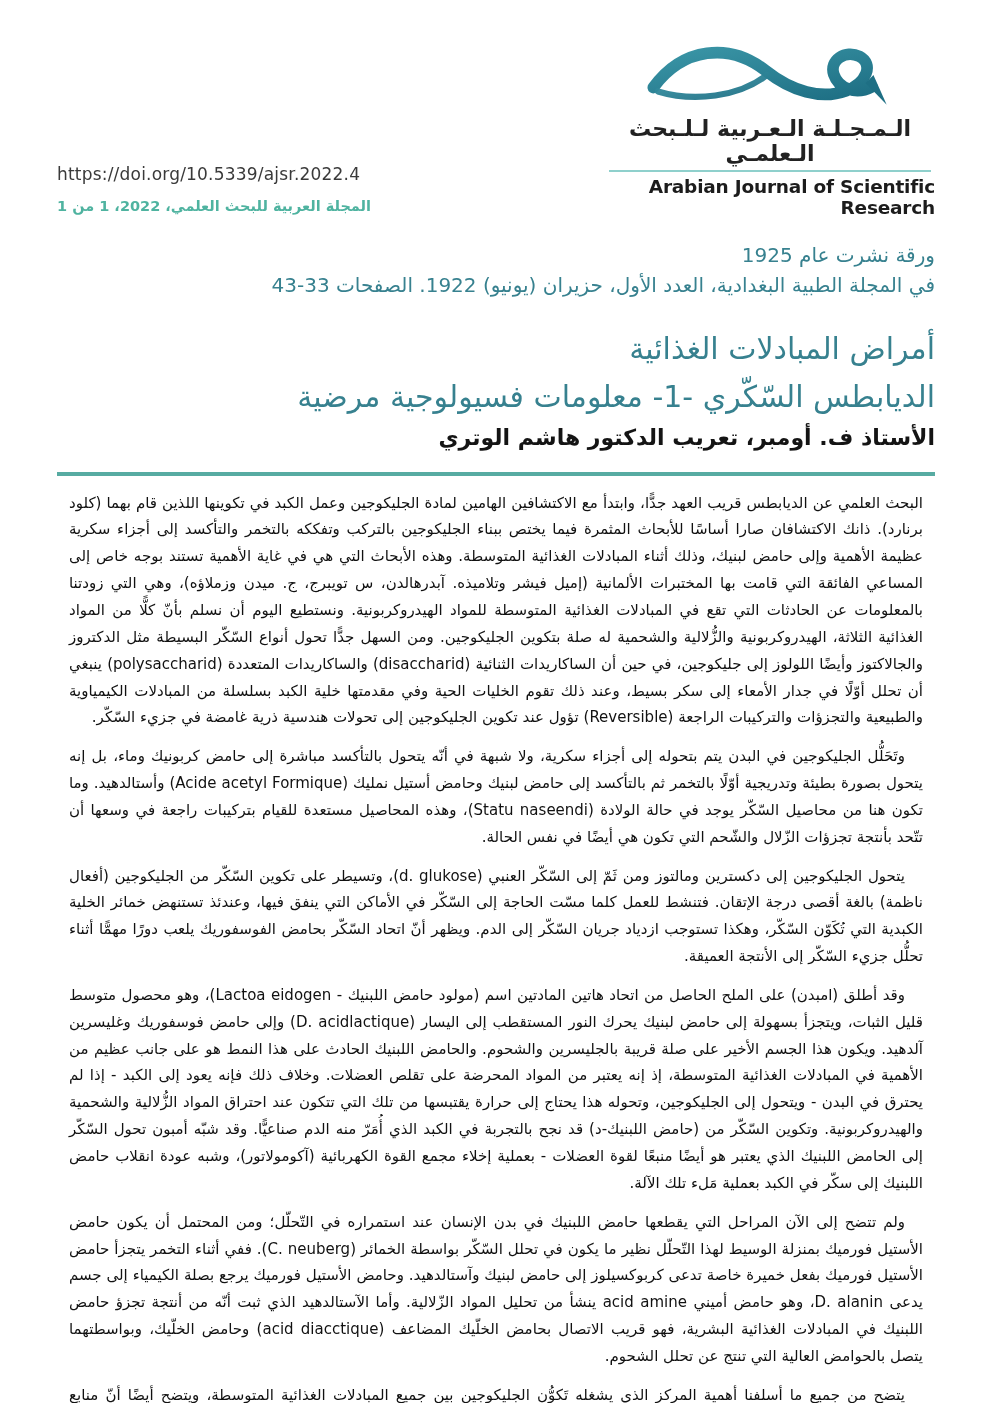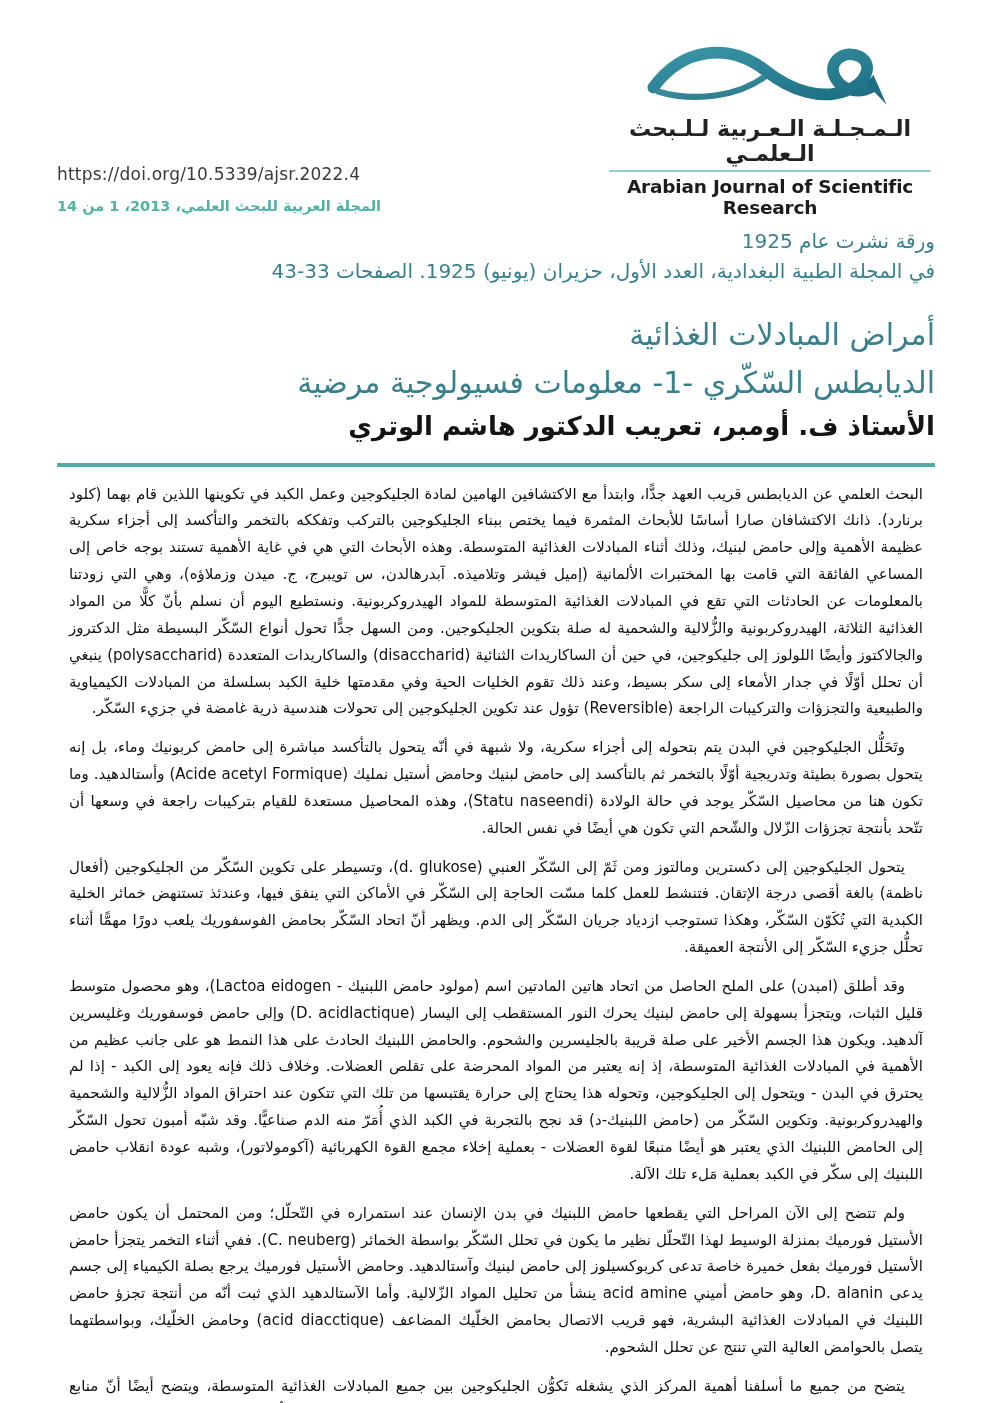--- a/index.html
+++ b/index.html
@@ -9,45 +9,45 @@
 
   
   .header { display:flex; justify-content:space-between; align-items:flex-end; padding-top:30px; min-height:158px; }
   .header-left { padding-bottom:4px; }
   .doi { display:block; font-size:17px; color:#3a3a3a; text-decoration:none; letter-spacing:.2px; }
   .running-head { margin-top:14px; direction:rtl; font-size:14.5px; font-weight:bold; color:#4fb3a0; }
   .header-right { width:330px; text-align:center; }
   .logo-swoosh { display:block; margin:0 auto 2px auto; }
   .logo-ar { direction:rtl; font-size:22px; font-weight:bold; color:#222; letter-spacing:1px; line-height:1.15; }
   .logo-divider { height:2px; background:#8fd0cc; margin:3px 4px 4px 4px; }
-  .logo-en { font-size:18.5px; font-weight:bold; color:#1c1c1c; letter-spacing:-0.2px; }
+  .logo-en { font-size:18.5px; font-weight:bold; color:#1c1c1c; letter-spacing:-0.2px;text-align:right; }
 
   
-  .meta { margin-top:8px; direction:rtl; text-align:right; color:#37818f; font-size:20px; line-height:1.5; }
+  .meta { margin-top:22px; direction:rtl; text-align:right; color:#37818f; font-size:20px; line-height:1.5; }
 
   
   .title { margin-top:25px; direction:rtl; text-align:right; color:#37818f; font-weight:normal; font-size:30px; line-height:1.6; }
-  .author { margin-top:4px; direction:rtl; text-align:right; color:#141414; font-size:26px; font-weight:bold; }
+  .author { margin-top:4px; direction:rtl; text-align:right; color:#141414; font-size:22px; font-weight:bold; }
 
   .rule { border:none; height:4px; background:#57aba2; margin-top:22px; }
 
   
   .body { margin-top:14px; direction:rtl; text-align:justify; font-size:15px; line-height:1.79; color:#111; }
   .body p { margin:12px; }
   .body p.indent { text-indent:18px; }
 </style>
 </head>
 <body>
 
 <div class="page">
 
   <header class="header">
     <div class="header-left">
       <a class="doi" href="#">https://doi.org/10.5339/ajsr.2022.4</a>
-      <div class="running-head">المجلة العربية للبحث العلمي، 2013،  1  من 14</div>
+      <div class="running-head">المجلة العربية للبحث العلمي، 2022،  1  من 1</div>
     </div>
 
     <div class="header-right">
       <svg class="logo-swoosh" width="250" height="84" viewBox="0 0 320 108">
         <defs>
           <linearGradient id="tealgrad" x1="0" y1="0" x2="1" y2="1">
             <stop offset="0" stop-color="#3a95a6"></stop>
             <stop offset="1" stop-color="#1e6f84"></stop>
           </linearGradient>
         </defs>
@@ -56,21 +56,21 @@
         <path d="M283 68 L310 96 L293 58 Z" fill="#1e6f84"></path>
       </svg>
       <div class="logo-ar">الـمـجـلـة الـعـربية لـلـبحث الـعلمـي</div>
       <div class="logo-divider"></div>
       <div class="logo-en">Arabian Journal of Scientific Research</div>
     </div>
   </header>
 
   <section class="meta">
     <div>ورقة نشرت عام 1925</div>
-    <div>في المجلة الطبية البغدادية، العدد الأول، حزيران (يونيو) 1925. الصفحات 33-43</div>
+    <div>في المجلة الطبية البغدادية، العدد الأول، حزيران (يونيو) 1922. الصفحات 33-43</div>
   </section>
 
   <h1 class="title">
     <div>أمراض المبادلات الغذائية</div>
     <div>الديابطس السّكّري -1- معلومات فسيولوجية مرضية</div>
   </h1>
   <div class="author">الأستاذ ف. أومبر، تعريب الدكتور هاشم الوتري</div>
 
   <hr class="rule">
 

